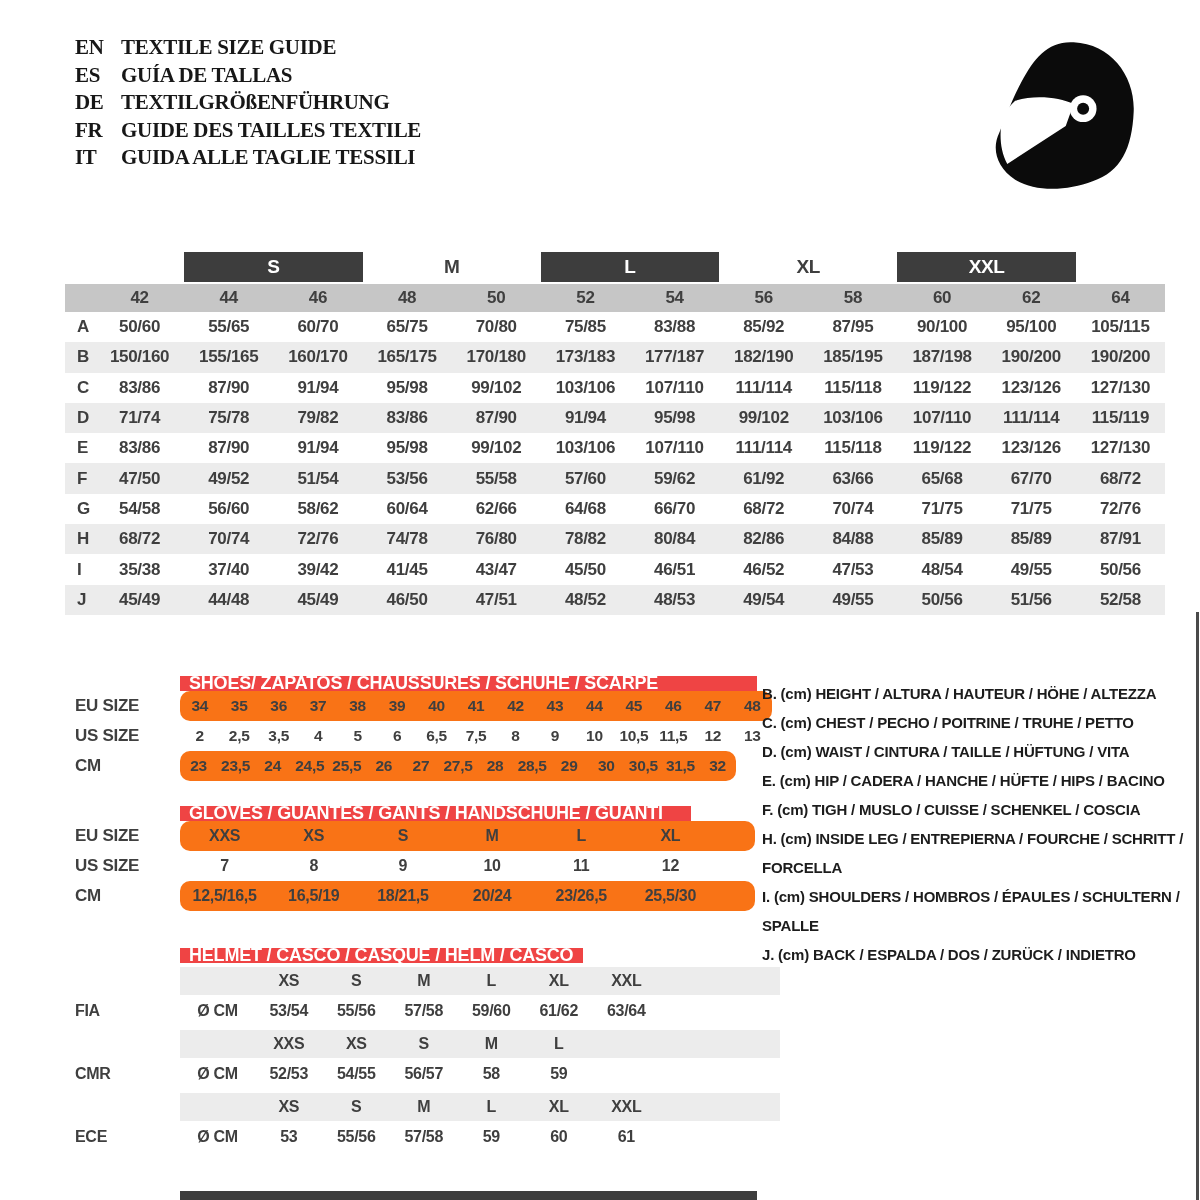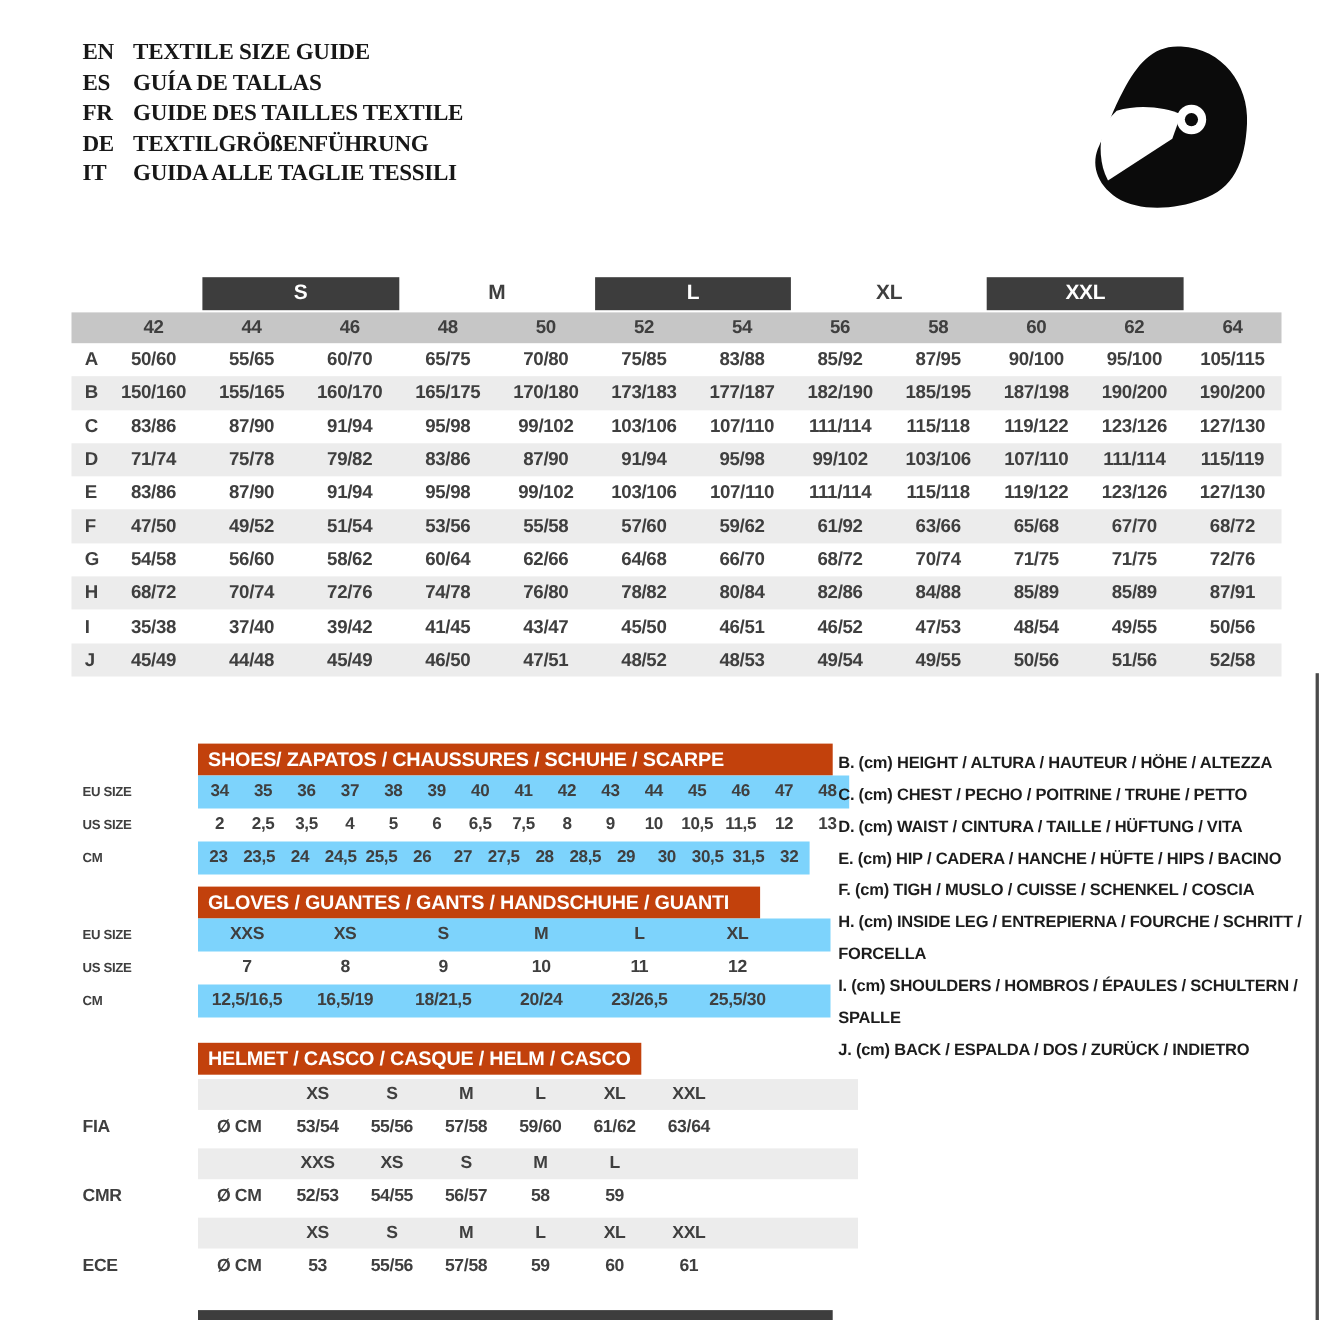--- a/index.html
+++ b/index.html
@@ -16,26 +16,26 @@
   .letters{display:grid;grid-template-columns:30px repeat(12,1fr);height:30px;margin-bottom:2px;}
   .letter{display:flex;align-items:center;justify-content:center;font-size:19px;color:#3f3f3f;}
   .letter.boxed{background:#3d3d3d;color:#fff;}
   .band{display:grid;grid-template-columns:30px repeat(12,1fr);height:28px;background:#c6c6c6;align-items:center;}
   .mrow{display:grid;grid-template-columns:30px repeat(12,1fr);height:30.3px;align-items:center;}
   .mrow.stripe{background:#ececec;}
   .rlabel{padding-left:12px;font-size:17px;}
   .cell{text-align:center;font-size:17px;white-space:nowrap;}
   
   .strip{position:absolute;left:65px;}
-  .bar{height:29px;background:#c2410c;color:#fff;font-size:18px;display:flex;align-items:center;
+  .bar{height:15px;background:#ef4444;color:#fff;font-size:18px;display:flex;align-items:center;
        padding-left:9px;box-sizing:border-box;margin-left:115px;letter-spacing:-0.2px;white-space:nowrap;}
   .srow{display:grid;grid-template-columns:115px 1fr;height:30px;}
-  .slabel{font-size:12px;padding-left:10px;display:flex;align-items:center;}
+  .slabel{font-size:17px;padding-left:10px;display:flex;align-items:center;}
   .sband{display:grid;align-items:center;box-sizing:border-box;}
-  .srow.stripe .sband{background:#7dd3fc;}
+  .srow.stripe .sband{background:#f97316;border-radius:10px;}
   .shoes{top:676px;width:707px;}
   .shoes .bar{width:577px;}
   .shoes .sband{grid-template-columns:repeat(15,1fr);}
   .shoes .cell{font-size:15.5px;}
   .gloves{top:806px;width:690px;}
   .gloves .bar{width:511px;}
   .gloves .sband{grid-template-columns:repeat(6,1fr);padding-right:40px;}
   .gloves .cell{font-size:16px;}
   
   .helmetT{position:absolute;left:65px;top:948px;width:780px;}
@@ -61,26 +61,26 @@
   <section class="langs" id="langs">
       <div class="lang-row">
         <div>EN</div>
         <div>TEXTILE SIZE GUIDE</div>
       </div>
       <div class="lang-row">
         <div>ES</div>
         <div>GUÍA DE TALLAS</div>
       </div>
       <div class="lang-row">
+        <div>DE</div>
+        <div>TEXTILGRÖßENFÜHRUNG</div>
+      </div>
+      <div class="lang-row">
         <div>FR</div>
         <div>GUIDE DES TAILLES TEXTILE</div>
-      </div>
-      <div class="lang-row">
-        <div>DE</div>
-        <div>TEXTILGRÖßENFÜHRUNG</div>
       </div>
       <div class="lang-row">
         <div>IT</div>
         <div>GUIDA ALLE TAGLIE TESSILI</div>
       </div>
     </section>
 
   <div class="helmet-badge">
     <svg viewBox="0 0 100 100" width="158" height="158" aria-hidden="true">
       <path d="M58 4 C82 5 97 26 96 48 C95 71 88 86 70 92 C54 98 34 99 21 91 C9 83 6 71 11 61 C15 52 19 40 25 29 C33 14 42 3 58 4 Z" fill="#0b0b0b"></path>

